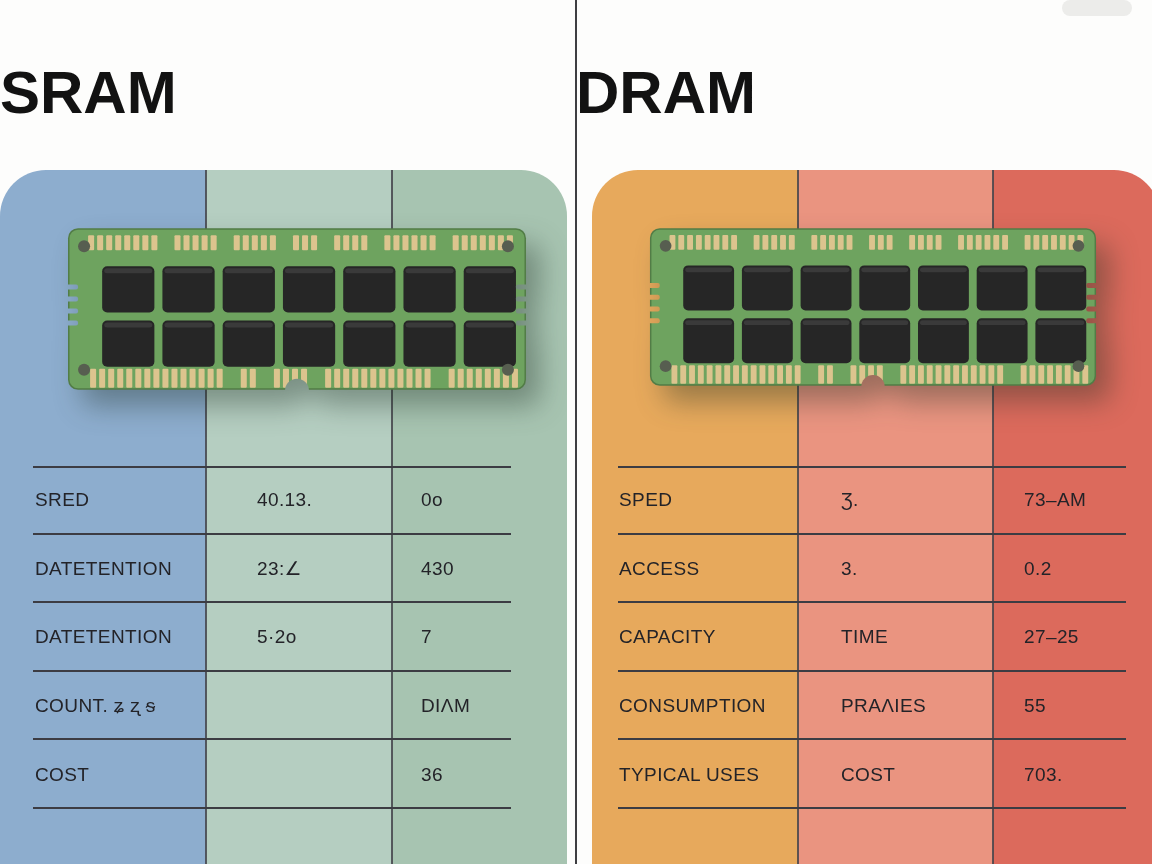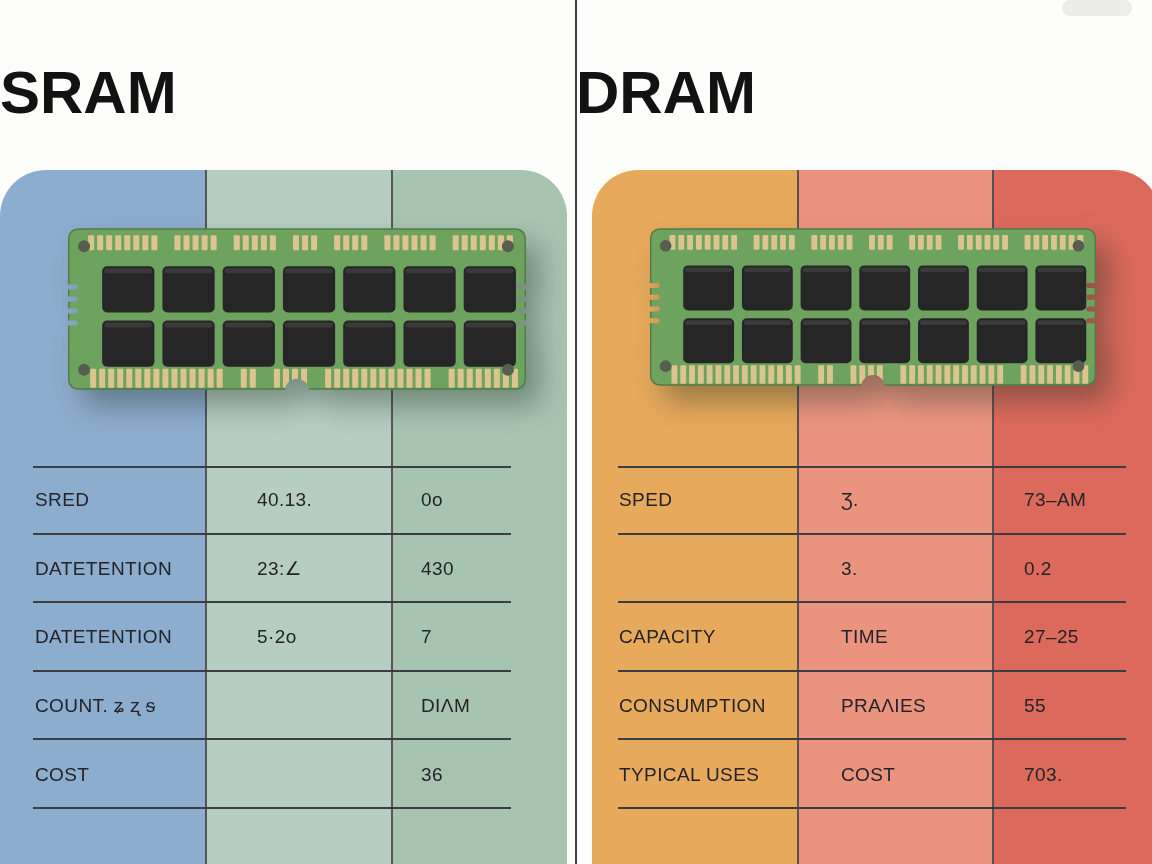--- a/index.html
+++ b/index.html
@@ -380,20 +380,21 @@
 
     <div class="table">
       <div class="topline" style="background: rgb(60, 60, 67);"></div>
       <div class="row">
         <div class="cell label">SPED</div>
         <div class="cell v1">Ʒ.</div>
         <div class="cell v2">73–AM</div>
         <div class="rowline" style="background: rgb(60, 60, 67);"></div>
       </div>
       <div class="row">
+        <div class="cell label">ACCESS</div>
         <div class="cell v1">3.</div>
         <div class="cell v2">0.2</div>
         <div class="rowline" style="background: rgb(60, 60, 67);"></div>
       </div>
       <div class="row">
         <div class="cell label">CAPACITY</div>
         <div class="cell v1">TIME</div>
         <div class="cell v2">27–25</div>
         <div class="rowline" style="background: rgb(60, 60, 67);"></div>
       </div>

